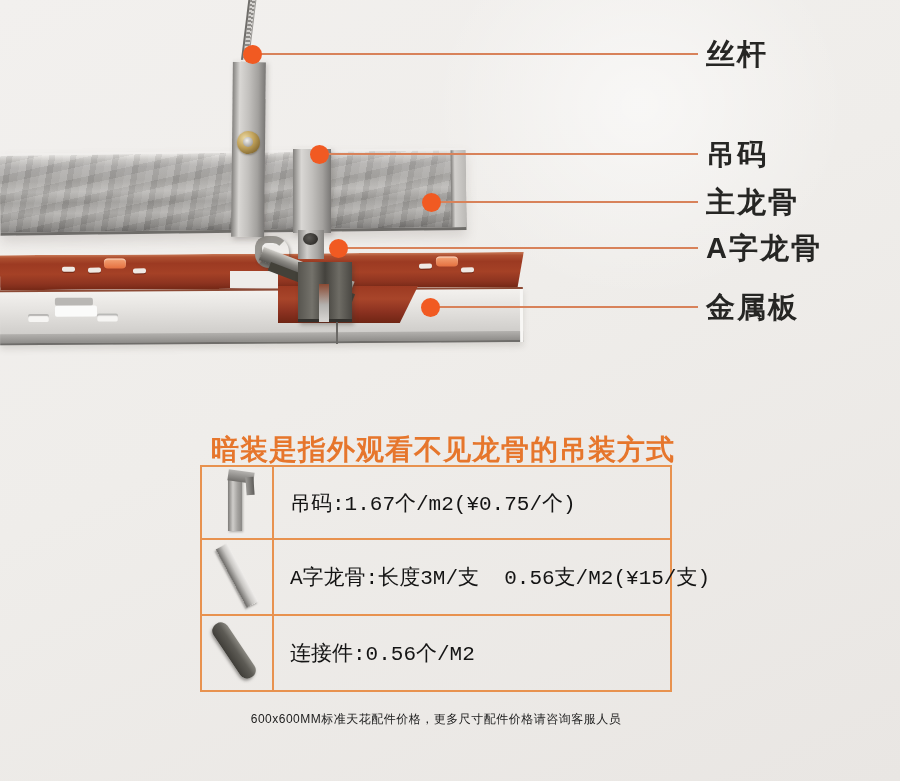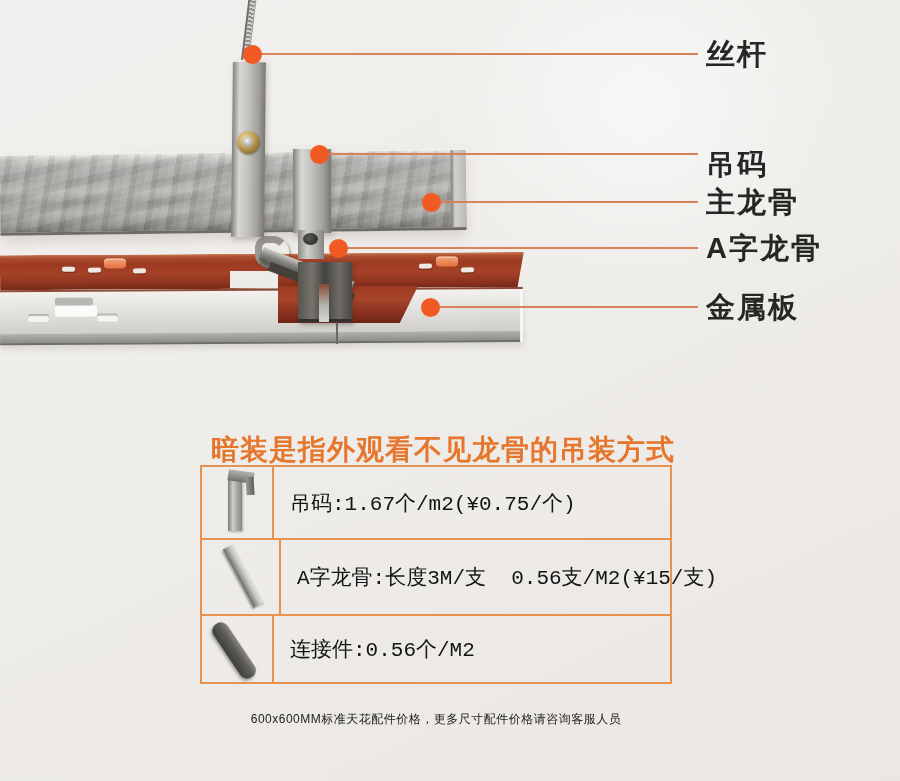--- a/index.html
+++ b/index.html
@@ -91,31 +91,31 @@
     background:linear-gradient(180deg,#8a4a33 0%,#b3b1ae 55%,#d9d7d4 100%);}
   .cline{height:2px;background:#d8825a;z-index:20;}
   .l0{left:254px;top:53px;width:444px;} .l1{left:321px;top:153px;width:377px;}
   .l2{left:433px;top:201px;width:265px;} .l3{left:340px;top:247px;width:358px;}
   .l4{left:432px;top:306px;width:266px;}
   .dot{width:19px;height:19px;border-radius:50%;background:#f15a22;z-index:21;}
   .d0{left:243px;top:45px;} .d1{left:310px;top:145px;} .d2{left:422px;top:193px;}
   .d3{left:329px;top:239px;} .d4{left:421px;top:298px;}
   .lbl{left:706px;width:180px;height:32px;line-height:32px;font-size:29px;font-weight:600;
     color:#262624;letter-spacing:2px;z-index:21;white-space:nowrap;}
-  .lb0{top:38px;} .lb1{top:148px;} .lb2{top:186px;} .lb3{top:232px;} .lb4{top:291px;}
+  .lb0{top:38px;} .lb1{top:138px;} .lb2{top:186px;} .lb3{top:232px;} .lb4{top:291px;}
 
   
   .heading{left:0;top:419px;width:862px;height:34px;margin:12px;text-align:center;
     font-size:28px;font-weight:bold;color:#e6762c;letter-spacing:1px;z-index:15;}
   .price-table{left:200px;top:465px;width:472px;border:2px solid #e8924f;z-index:15;}
   .price-table,.t-row{position:static;}
   .price-table{position:absolute;}
   .t-row{display:flex;height:71px;}
   .t-row + .t-row{border-top:2px solid #e8924f;}
-  .t-row.r2{height:76px;padding-left:7px;} .t-row.r3{height:68px;}
+  .t-row.r2{height:76px;} .t-row.r3{height:76px;}
   .t-img{position:relative;flex:0 0 72px;border-right:2px solid #e8924f;overflow:hidden;}
   .t-text{position:relative;flex:1;display:flex;align-items:center;padding-left:16px;
     font-family:"Liberation Mono","DejaVu Sans Mono",monospace;
     font-size:21px;color:#141414;white-space:pre;letter-spacing:0;}
   
   .thumb-hanger-bar{left:26px;top:10px;width:14px;height:54px;
     background:linear-gradient(90deg,#7d7b78,#cfcdca 35%,#a3a19e 70%,#8a8885);
     box-shadow:1px 1px 2px rgba(80,78,75,.4);}
   .thumb-hanger-hook{left:26px;top:4px;width:26px;height:11px;
     background:linear-gradient(180deg,#b5b3b0,#716f6c);transform:rotate(8deg);}

